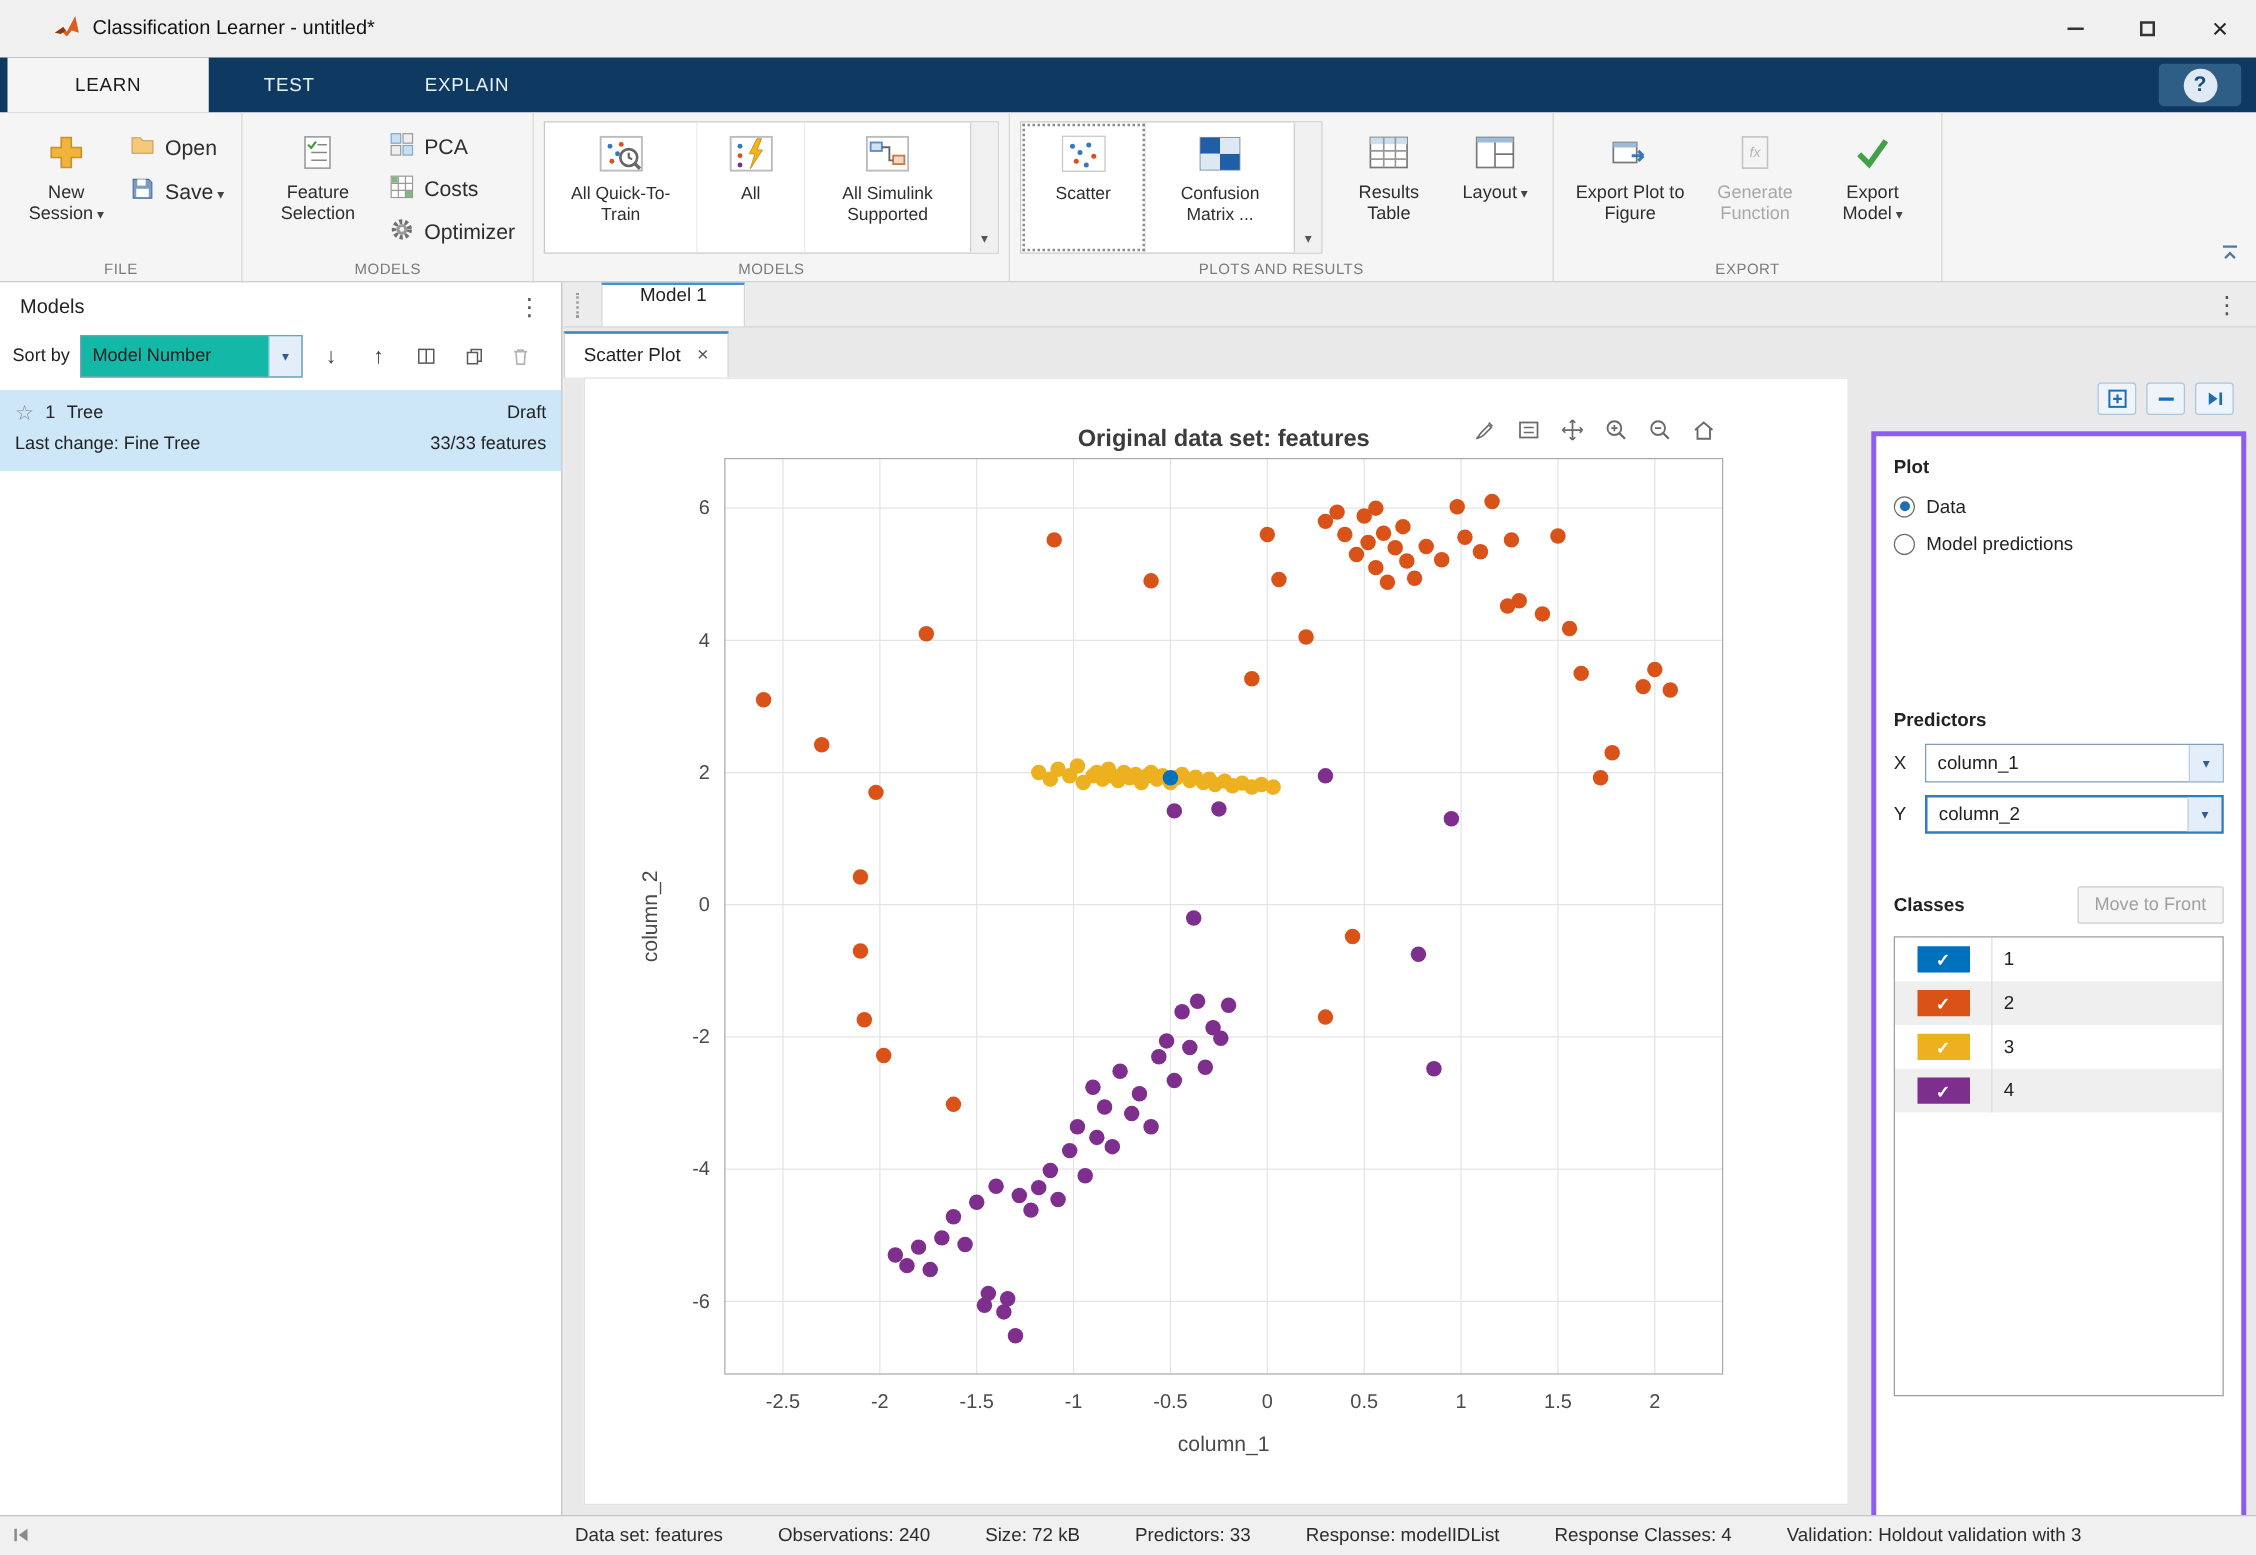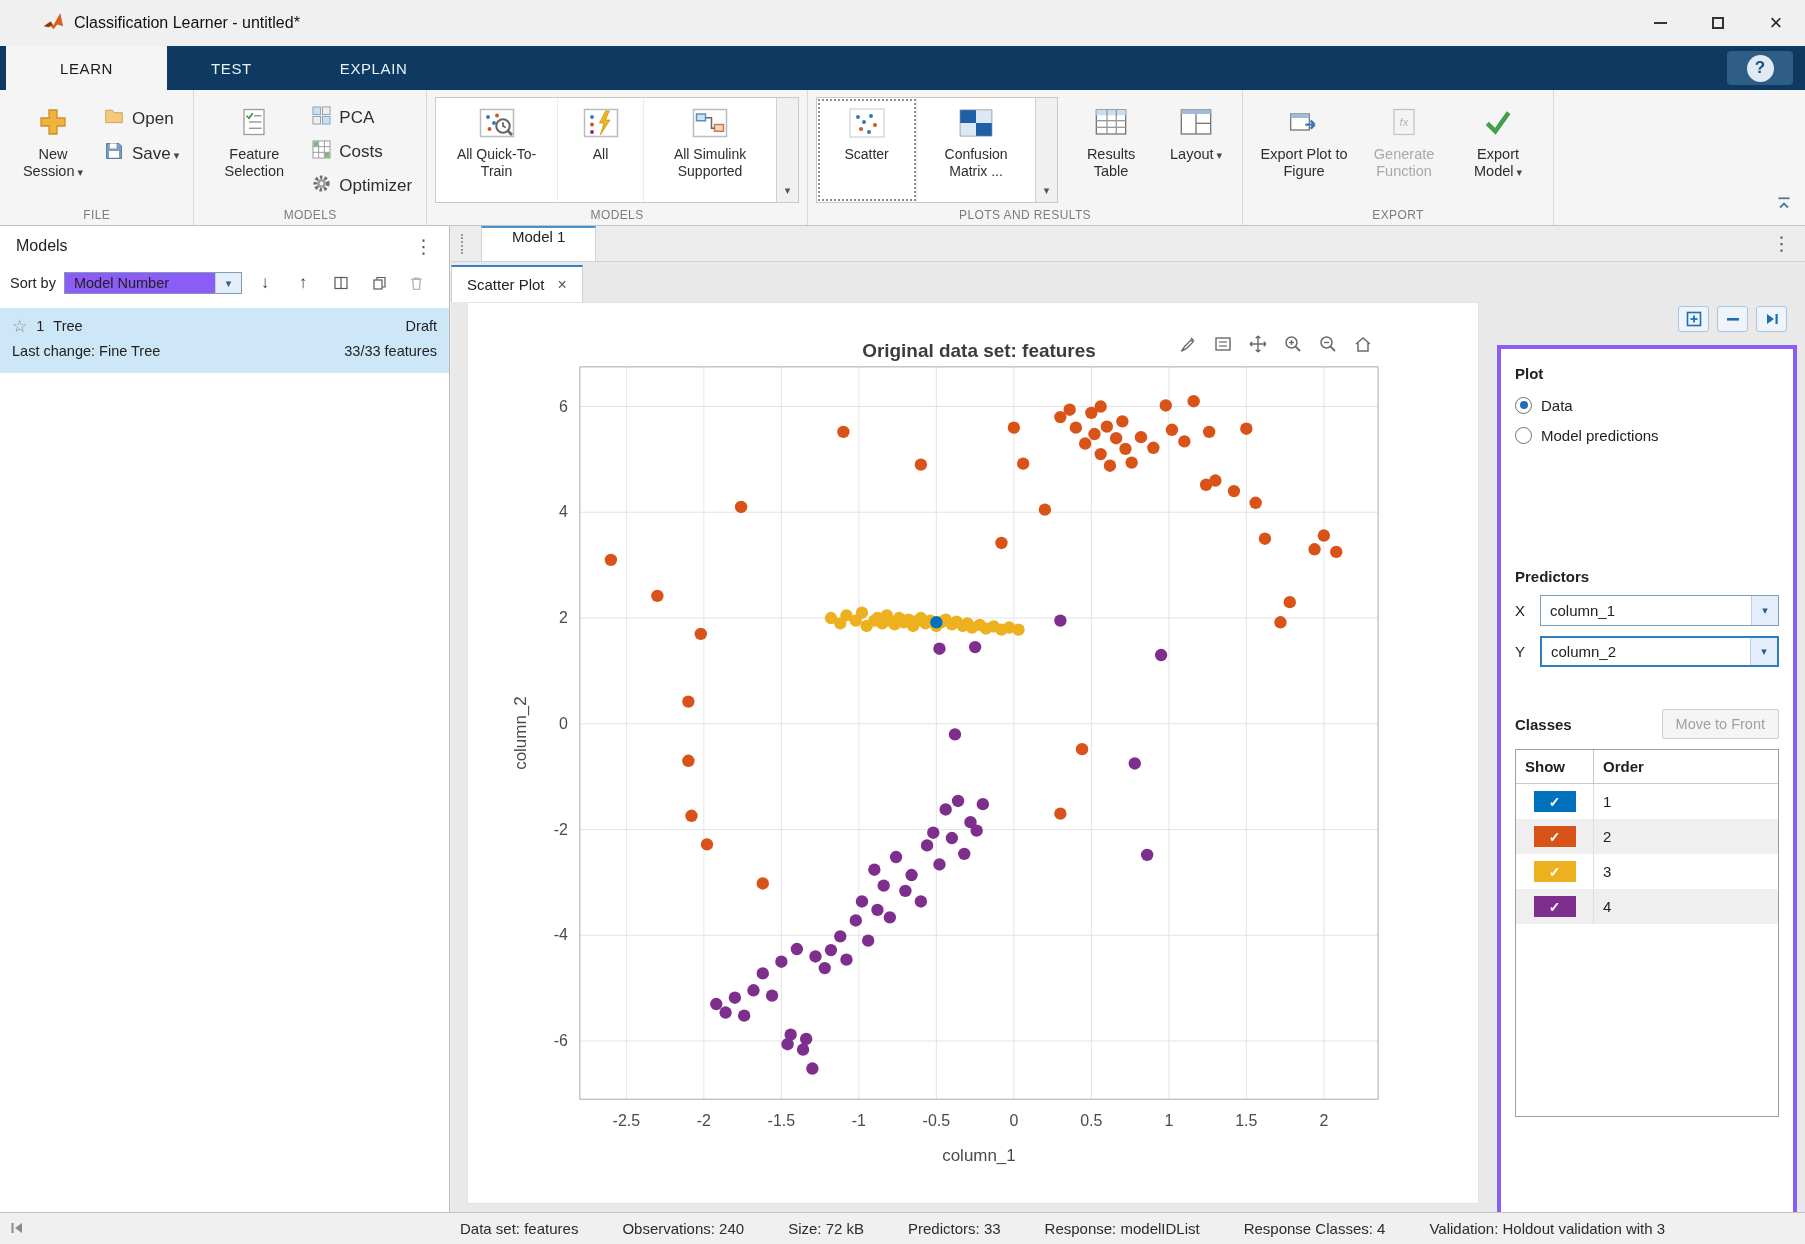--- a/index.html
+++ b/index.html
@@ -39,21 +39,21 @@
   .gitem.selected { outline:2px dotted #8c8c8c; outline-offset:-3px; }
   .gdrop { width:22px; background:#f0f0f0; border-left:1px solid #d0d0d0; display:flex; align-items:flex-end; justify-content:center; padding-bottom:5px; color:#555; font-size:11px; }
   .collapse-btn { position:absolute; right:12px; bottom:10px; }
   .w86{width:90px} .w100{width:104px} .w74{width:76px} .w92{width:94px} .w104{width:106px}
 
   
   .left-panel { position:absolute; left:0; top:226px; width:450px; bottom:32px; background:#fff; border-right:1px solid #b9b9b9; }
   .models-header { height:40px; display:flex; align-items:center; padding:0 16px; font-size:16px; }
   .kebab { margin-left:auto; color:#555; font-size:19px; }
   .sort-row { display:flex; align-items:center; gap:8px; padding:2px 8px 10px 10px; font-size:14.5px; }
-  .combo { display:flex; height:22px; border:1px solid #7f9db9; background:#8b5cf6; width:178px; }
+  .combo { display:flex; height:34px; border:1px solid #7f9db9; background:#14b8a6; width:178px; }
   .combo-text { flex:1; display:flex; align-items:center; padding-left:9px; }
   .combo-btn { width:26px; border-left:1px solid #b9d1e6; background:#e3eefa; color:#2c5d8f; font-size:11px; display:flex; align-items:center; justify-content:center; }
   .ibtn { width:30px; height:30px; display:flex; align-items:center; justify-content:center; font-size:17px; color:#3c3c3c; }
   .model-item { padding:6px 12px 9px; background:#cde7f9; font-size:14.5px; }
   .mi-line { display:flex; align-items:center; gap:9px; line-height:25px; }
   .mi-star { color:#8a8a8a; font-size:17px; }
   .mi-right { margin-left:auto; }
 
   
   .main { position:absolute; left:451px; right:0; top:226px; bottom:32px; background:#e9e9e9; }
@@ -673,24 +673,20 @@
         <div class="sel focused">
           <span class="sel-text">column_2</span>
           <span class="sel-btn">▾</span>
         </div>
       </div>
       <div class="classes-row">
         <div class="sp-heading" style="margin-bottom:0">Classes</div>
         <div class="mtf-btn">Move to Front</div>
       </div>
       <div class="cls-table">
-        <div class="cls-head">
-          <div class="c1">Show</div>
-          <div class="c2">Order</div>
-        </div>
         <div>
             <div class="cls-row">
               <div class="cls-show">
                 <span class="cls-check" style="background: rgb(0, 114, 189);">
                   <span class="cls-mark">✓</span>
                 </span>
               </div>
               <div class="cls-order">1</div>
             </div>
             <div class="cls-row alt">

